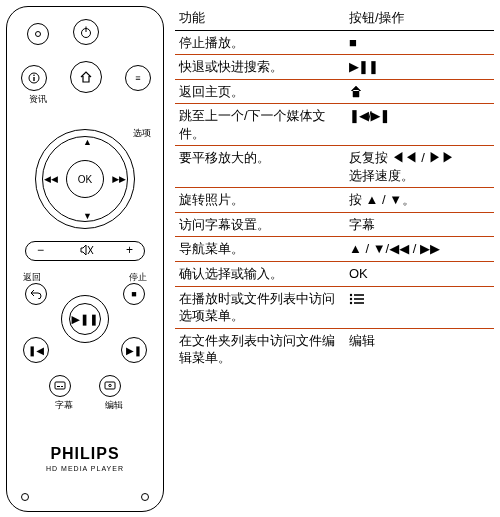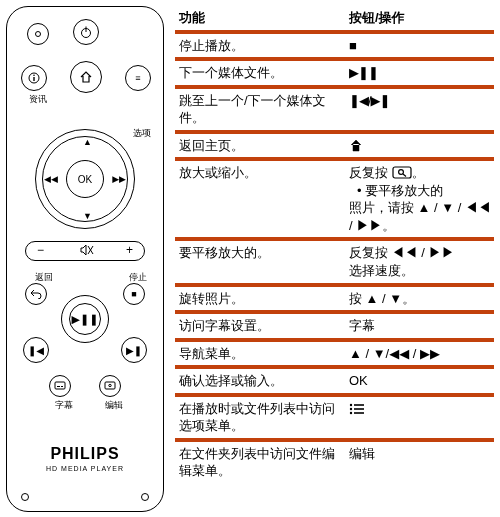--- a/index.html
+++ b/index.html
@@ -45,22 +45,22 @@
   }
   .tri { font-size:9px; position:absolute; }
   .volrow { position:absolute; top:234px; left:18px; right:18px; height:18px; }
   .brand { position:absolute; left:0; right:0; text-align:center; font-weight:bold; letter-spacing:1px; }
   .outline-rect { position:absolute; border:1px solid #000; border-radius:10px; }
 
   
   .table-col { flex:1; padding: 6px 6px 6px 0; }
   table { width:100%; border-collapse: collapse; }
   th, td { text-align:left; vertical-align:top; padding:3px 2px 3px 4px; line-height:1.35; }
-  th { border-bottom:1.3px solid #000; font-weight:bold; }
-  tr.row td { border-top:4px solid #c2410c;margin-left:31px; }
+  th { border-bottom:1.3px solid #000; font-weight:normal; }
+  tr.row td { border-top:1px solid #c2410c;margin-left:31px; }
   td.func { width: 170px; }
   td.action svg { vertical-align:-2px; }
   .sub { display:block; padding-left:0; }
   .bullet-line::before { content:"• "; }
 </style>
 </head>
 <body>
 
 <div class="remote-col">
   <div class="remote">
@@ -116,21 +116,21 @@
           </svg>
       </span>
       <span style="position:absolute;right:12px;top:2px;font-size:12px;">+</span>
     </div>
 
     <div class="btn-circ sm" style="left:18px; top:276px;">
       <svg width="12" height="10" viewBox="0 0 12 10">
           <path d="M4 1 L1 4 L4 7 M1 4 H8 a3 3 0 0 1 0 6" fill="none" stroke="#000"></path>
         </svg>
     </div>
-    <div class="label" style="left:20px; top:264px; width:26px;">返回</div>
+    <div class="label" style="left:8px; top:264px; width:26px;">返回</div>
 
     <div class="btn-circ sm" style="right:18px; top:276px;">
       <span style="font-size:9px;">■</span>
     </div>
     <div class="label" style="right:16px; top:264px; width:26px;margin-left:13px;">停止</div>
 
     <div class="btn-circ" style="left:54px; top:288px; width:48px;height:48px;">
       <div style="width:32px;height:32px;border:1px solid #000;border-radius:50%;display:flex;align-items:center;justify-content:center;">
         <span style="font-size:11px;">▶❚❚</span>
       </div>
@@ -175,40 +175,32 @@
         <th>功能</th>
         <th>按钮/操作</th>
       </tr>
     </thead>
     <tbody id="rows">
         <tr class="row">
           <td class="func">停止播放。</td>
           <td class="action"><span style="font-size:13px;">■</span></td>
         </tr>
         <tr class="row">
-          <td class="func">下一个媒体文件。</td>
+          <td class="func">快退或快进搜索。</td>
           <td class="action"><span style="font-size:13px;letter-spacing:-1px;">▶❚❚</span></td>
-        </tr>
-        <tr class="row">
-          <td class="func">跳至上一个/下一个媒体文件。</td>
-          <td class="action"><span style="font-size:13px;letter-spacing:-1px;">❚◀/▶❚</span></td>
         </tr>
         <tr class="row">
           <td class="func">返回主页。</td>
           <td class="action"><svg width="14" height="13" viewBox="0 0 14 13">
               <path d="M2 6 L7 1 L12 6 M4 5 V12 H10 V5" fill="#000" stroke="#000" stroke-width="0.5"></path>
             </svg></td>
         </tr>
         <tr class="row">
-          <td class="func">放大或缩小。</td>
-          <td class="action"><span>反复按 </span><svg width="20" height="13" viewBox="0 0 20 13">
-              <rect x="1" y="1" width="18" height="11" rx="2" fill="none" stroke="#000" stroke-width="1.2"></rect>
-              <circle cx="9" cy="6" r="2.4" fill="none" stroke="#000" stroke-width="1.2"></circle>
-              <line x1="11" y1="8" x2="14" y2="10.5" stroke="#000" stroke-width="1.2"></line>
-            </svg><span>。</span><span class="sub bullet-line" style="padding-left:8px;">要平移放大的</span><span class="sub">照片，请按 ▲ / ▼ / ◀◀ / ▶▶。</span></td>
+          <td class="func">跳至上一个/下一个媒体文件。</td>
+          <td class="action"><span style="font-size:13px;letter-spacing:-1px;">❚◀/▶❚</span></td>
         </tr>
         <tr class="row">
           <td class="func">要平移放大的。</td>
           <td class="action">
             <span class="sub">反复按 ◀◀ / ▶▶</span>
             <span class="sub">选择速度。</span>
           </td>
         </tr>
         <tr class="row">
           <td class="func">旋转照片。</td>

